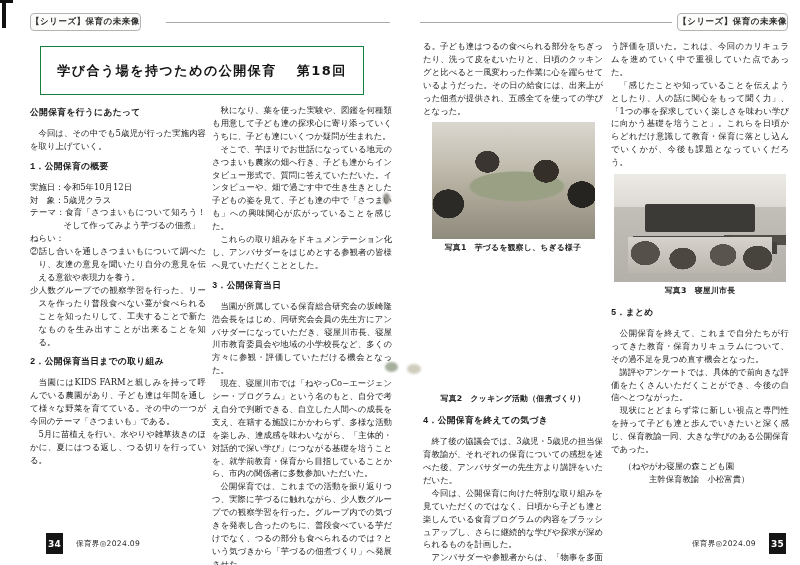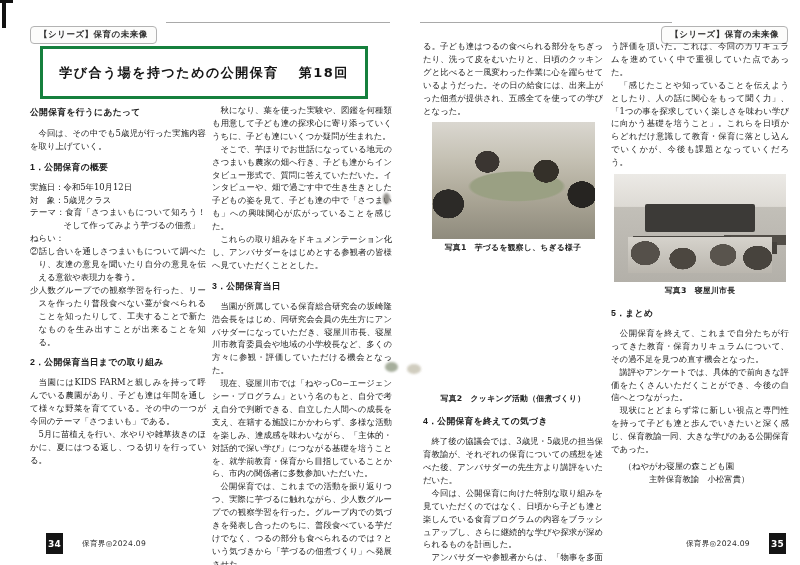--- a/index.html
+++ b/index.html
@@ -11,36 +11,36 @@
   }
   .spread{position:absolute;inset:0;background:#fff;}
 
   
   .corner-mark{position:absolute;left:0;top:0;width:20px;height:32px;}
   .corner-mark .v{position:absolute;left:2px;top:0;width:4px;height:28px;background:#111;}
   .corner-mark .h{position:absolute;left:0;top:0;width:13px;height:3px;background:#111;}
 
   
   .series-badge{
-    position:absolute;top:26px;
+    position:absolute;top:13px;
     border:1px solid #b3b3b3;border-radius:4px;
-    padding:2px 8px;background:#fcfcfb;
+    padding:2px 0;background:#fcfcfb;
     font-family:"DejaVu Sans","Liberation Sans",sans-serif;
     font-weight:bold;font-size:8.5px;color:#2e2e2e;letter-spacing:.5px;
     white-space:nowrap;
   }
   .badge-left{left:30px;}
   .badge-right{right:12px;}
   .header-rule{position:absolute;top:22px;height:1px;background:#a9a9a9;}
   .rule-left{left:166px;width:224px;}
   .rule-right{left:420px;width:252px;}
 
   .title-box{
     position:absolute;left:40px;top:46px;width:322px;height:47px;
-    border:3px solid #15803d;background:#fff;
+    border:1px solid #15803d;background:#fff;
     display:flex;align-items:center;justify-content:center;
     font-family:"DejaVu Sans","Liberation Sans",sans-serif;
     font-weight:bold;font-size:13px;letter-spacing:1.5px;color:#141414;
     white-space:nowrap;
   }
   .title-box .episode{margin-left:20px;}
 
   
   .col{
     position:absolute;
@@ -51,21 +51,21 @@
   .col2{left:212px;top:104px;width:180px;}
   .col3{left:423px;top:40px;width:180px;}
   .col4{left:611px;top:40px;width:178px;}
 
   .para{margin:0;}
   .h-lead{
     font-family:"DejaVu Sans","Liberation Sans",sans-serif;
     font-weight:bold;font-size:8.8px;margin:0 0 8px;letter-spacing:.3px;
   }
   .h-sec{
-    font-family:Liberation Sans, sans-serif;
+    font-family:Liberation Mono, monospace;
     font-weight:bold;font-size:8.8px;margin:8px 0 7px;letter-spacing:.3px;
   }
   .hang1{padding-left:1em;text-indent:-1em;}
   .hang4{padding-left:4em;text-indent:-4em;}
 
   
   .photo{border:0;margin:5px auto 3px;}
   .photo-1{
     width:163px;height:117px;
     background:
@@ -117,21 +117,21 @@
   }
 
   
   .byline{margin-top:4px;}
   .byline .l1{text-align:left;padding-left:1.5em;}
   .byline .l2{text-align:center;padding-right:.2em;}
 
   
   .footer{
     position:absolute;bottom:11px;
-    display:flex;align-items:center;gap:19px;
+    display:flex;align-items:center;gap:13px;
     font-family:"DejaVu Sans","Liberation Sans",sans-serif;
     font-size:7.6px;color:#2a2a2a;letter-spacing:.3px;
   }
   .footer-left{left:46px;}
   .footer-right{right:14px;}
   .pagebox{
     background:#141414;color:#fff;
     min-width:17px;height:21px;
     display:flex;align-items:center;justify-content:center;
     font-size:9px;font-weight:bold;

